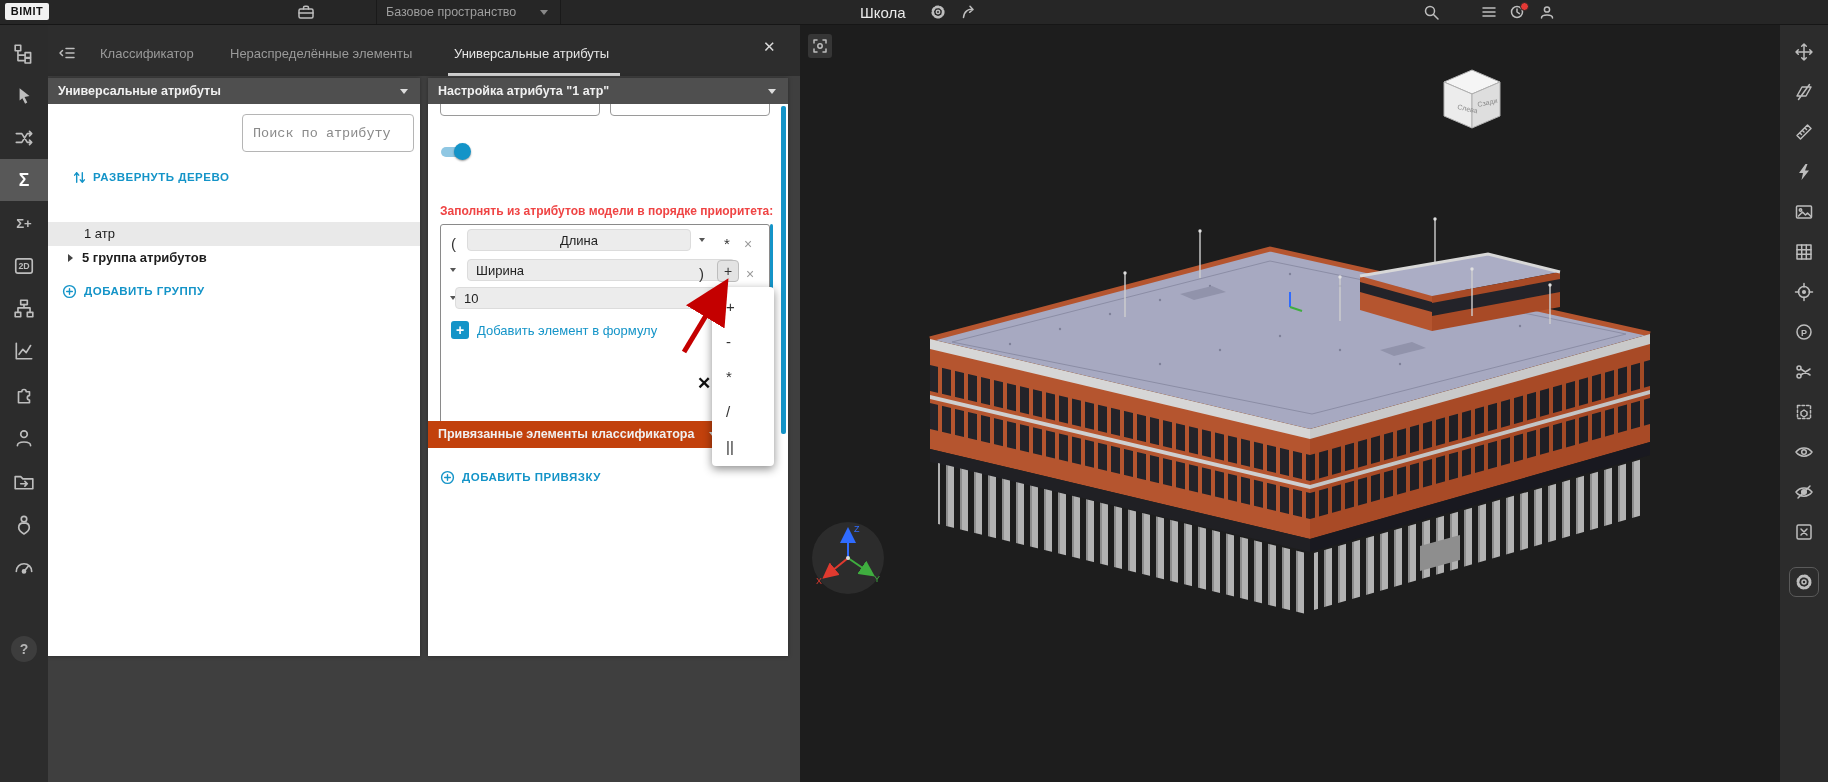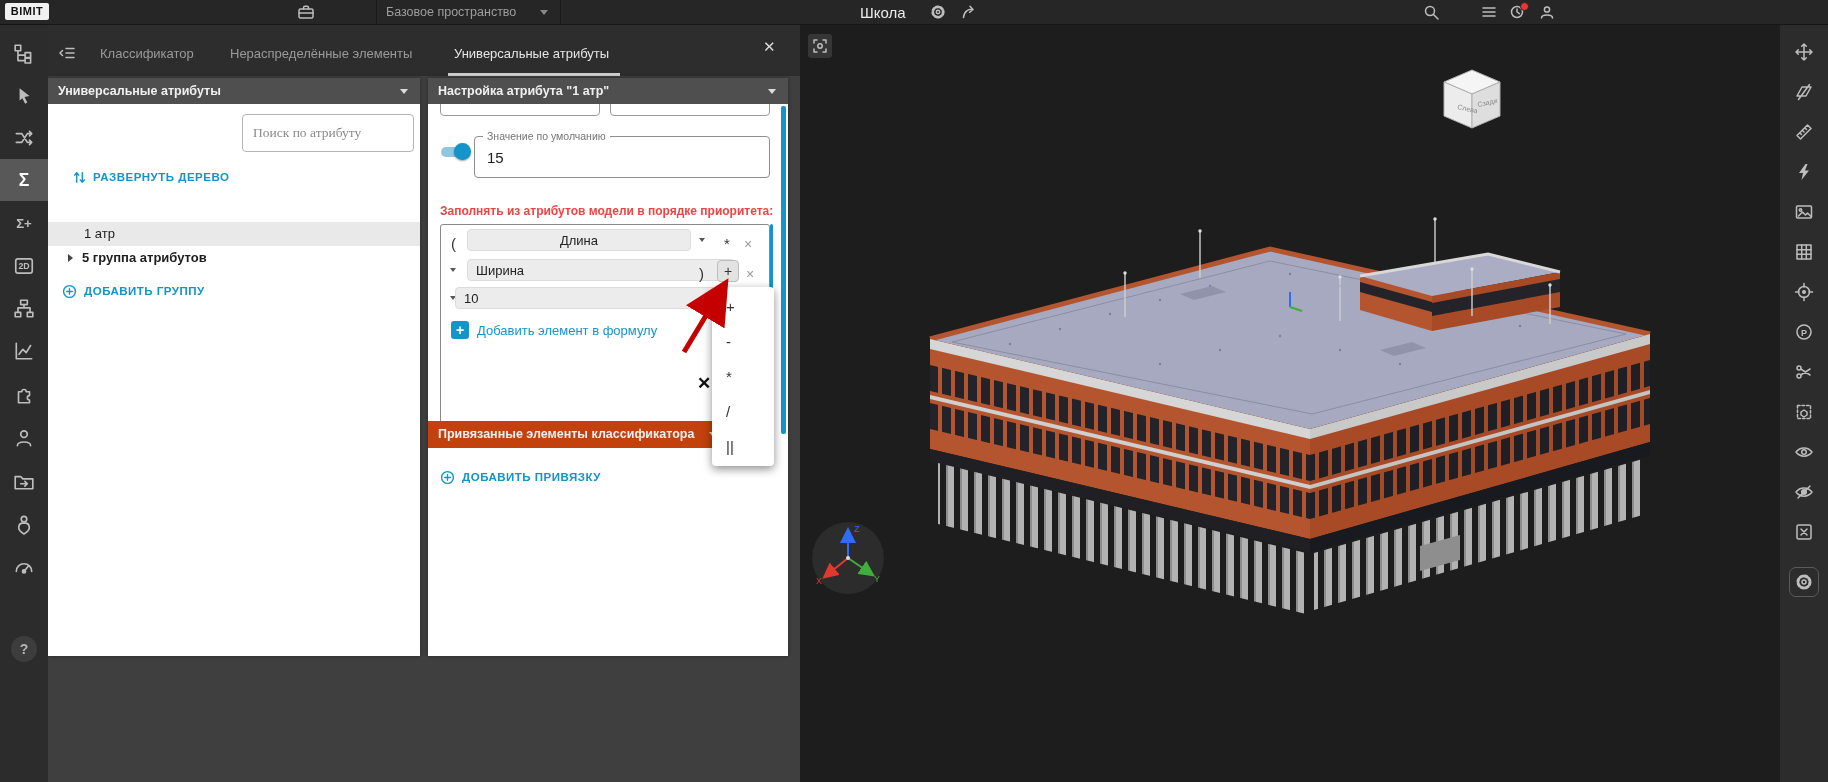--- a/index.html
+++ b/index.html
@@ -41,21 +41,21 @@
   .tab.active{color:#e6e6e6;}
   .tab-underline{top:49px;height:3px;background:#cfcfcf;}
   .tab-close{top:14px;font-size:15px;color:#d9d9d9;}
   .panel{background:#fff;box-shadow:0 0 4px rgba(0,0,0,.35);}
   .panel-header{left:0;top:0;height:26px;background:#4f4f4f;z-index:3;width:100%;}
   .panel-header .ph-label{position:absolute;left:10px;top:6px;font-size:12.5px;font-weight:bold;color:#f0f0f0;}
   .panel-header .ph-caret{position:absolute;right:12px;top:11px;}
   .ofield{border:1px solid #8f8f8f;border-radius:4px;background:#fff;}
   .ofield>label{position:absolute;top:-7px;left:8px;background:#fff;padding:0 4px;font-size:10.5px;color:#757575;white-space:nowrap;}
   .oinput{border:1px solid #b5b5b5;border-radius:4px;background:#fff;font-size:13.5px;color:#333;
-    padding:0 10px;box-sizing:border-box;outline:none;font-family:Liberation Serif, serif;}
+    padding:0 10px;box-sizing:border-box;outline:none;font-family:Liberation Mono, monospace;}
   .oinput::placeholder{color:#8a8a8a;}
   .link{color:#1494c8;font-size:11.5px;font-weight:bold;letter-spacing:.5px;white-space:nowrap;}
   .tree-label{font-size:13px;color:#1d1d1d;white-space:nowrap;}
   .flt{background:#ececec;border:1px solid #dcdcdc;border-radius:4px;height:22px;font-size:13px;color:#222;
     padding:0 8px;box-sizing:border-box;outline:none;font-family:"Liberation Sans",sans-serif;}
   .opbtn{width:22px;height:22px;background:#e3e3e3;border:1px solid #bdbdbd;border-radius:4px;
     font-size:14px;color:#333;text-align:center;line-height:20px;box-sizing:border-box;}
   .menu{background:#fff;border-radius:4px;box-shadow:0 3px 10px rgba(0,0,0,.45);padding:2px 0;z-index:60;}
   .menu-item{height:35px;line-height:35px;padding-left:14px;font-size:15px;color:#333;}
   .accentbar{background:#1494c8;border-radius:2px;}
@@ -258,24 +258,20 @@
 
     <div class="abs panel-header">
       <span class="ph-label">Настройка атрибута "1 атр"</span>
       <span class="ph-caret tri-down tri-light"></span>
     </div>
 
     <div class="abs" style="left:10px;top:64px;width:36px;height:19px">
       <span class="sw-track"></span>
       <span class="sw-thumb"></span>
     </div>
-    <div class="abs ofield" style="left:46px;top:58px;width:294px;height:40px">
-      <label>Значение по умолчанию</label>
-      <input style="border: none; outline: none; background: transparent; width: 100%; height: 100%; padding: 0px 12px; box-sizing: border-box; font-size: 15px; color: rgb(34, 34, 34); font-family: &quot;Liberation Sans&quot;, sans-serif;" value="15">
-    </div>
 
     <div class="abs hint-text" style="left:12px;top:126px">Заполнять из атрибутов модели в порядке приоритета:</div>
 
     <div class="abs" style="left:12px;top:146px;width:328px;height:206px;border:1px solid #8a8a8a;border-radius:3px">
 
       <span class="abs sym" style="left:10px;top:6px">(</span>
       <input class="abs flt" style="left: 26px; top: 4px; width: 224px; text-align: center;" value="Длина">
       <span class="abs tri-down tri-sm" style="left:258px;top:13px;border-top-color:#555"></span>
       <span class="abs sym" style="left:283px;top:6px">*</span>
       <span class="abs remove-x" style="left:303px;top:6px">×</span>

